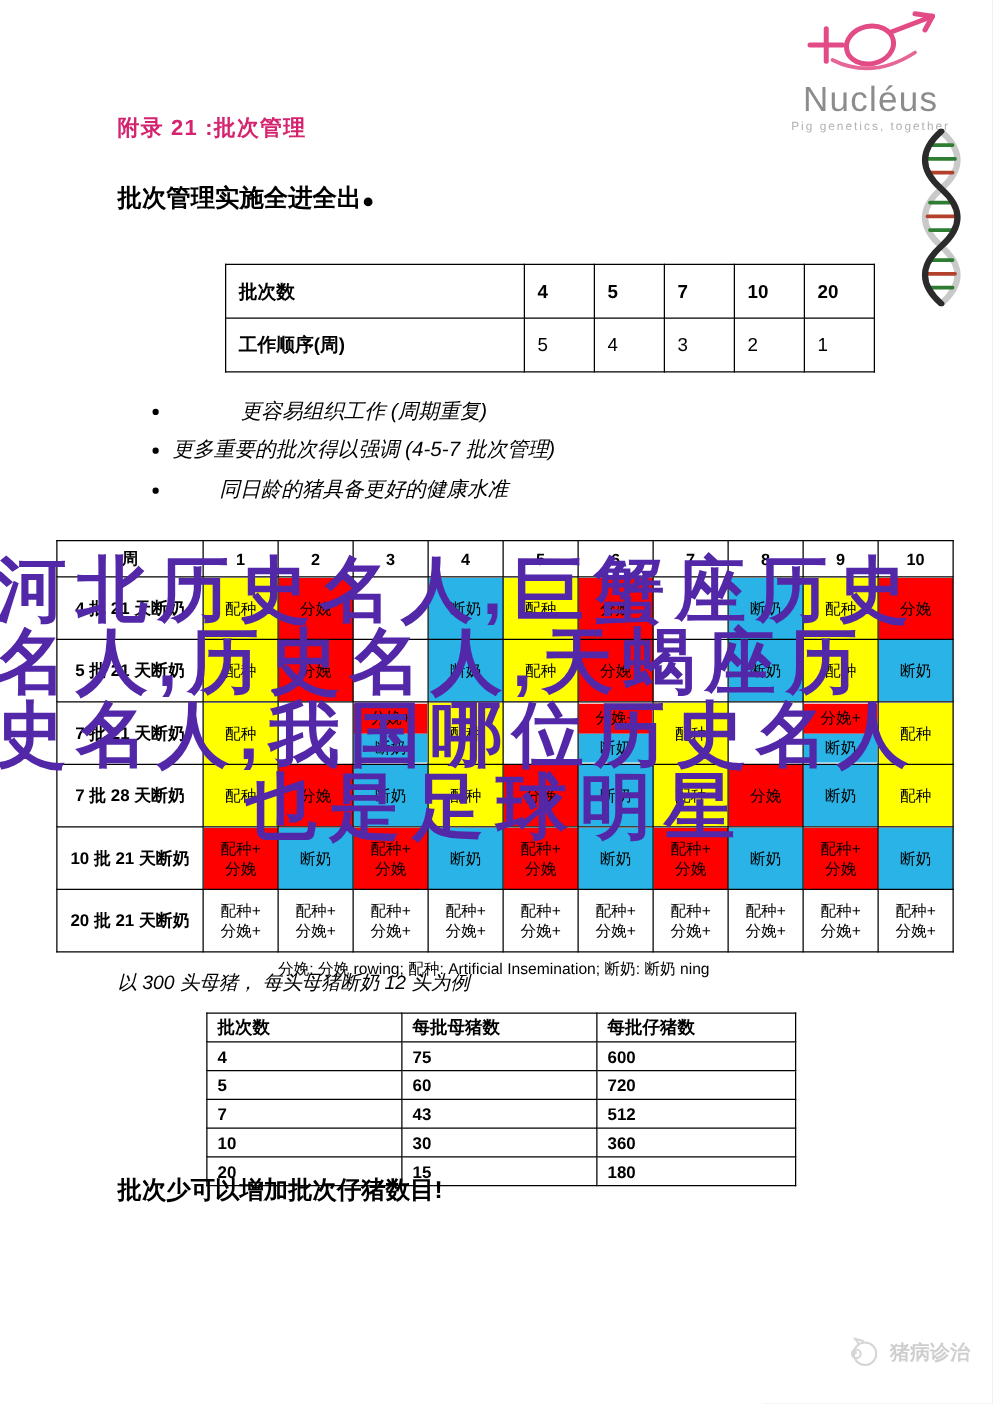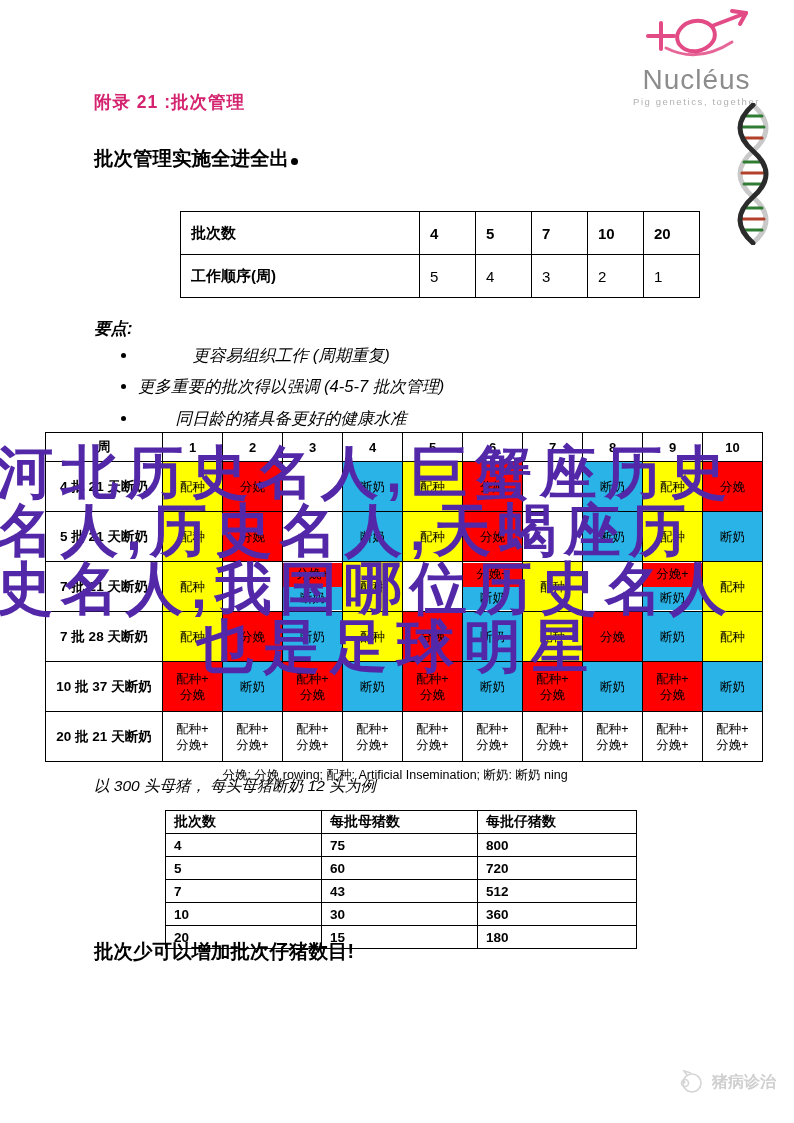--- a/index.html
+++ b/index.html
@@ -119,21 +119,20 @@
           <td class="val">5</td>
           <td class="val">4</td>
           <td class="val">3</td>
           <td class="val">2</td>
           <td class="val">1</td>
         </tr>
       </tbody>
     </table>
 
   <div class="keypoints">
-    <div class="kp-heading">要点:</div>
     <ul class="kp-list">
       <li>更容易组织工作 (周期重复)</li>
       <li>更多重要的批次得以强调 (4-5-7 批次管理)</li>
       <li>同日龄的猪具备更好的健康水准</li>
     </ul>
   </div>
 
   <div class="schedule-wrap">
     <table class="schedule">
         <tbody>
@@ -345,21 +344,21 @@
                 <div>断奶</div>
               </div>
             </td>
             <td class="wk" style="background: rgb(255, 255, 0);">
               <div class="cell-lines">
                 <div>配种</div>
               </div>
             </td>
           </tr>
           <tr>
-            <td class="rl">10 批 37 天断奶</td>
+            <td class="rl">10 批 21 天断奶</td>
             <td class="wk" style="background: rgb(255, 0, 0);">
               <div class="cell-lines">
                 <div>配种+</div>
                 <div>分娩</div>
               </div>
             </td>
             <td class="wk" style="background: rgb(41, 179, 230);">
               <div class="cell-lines">
                 <div>断奶</div>
               </div>
@@ -489,21 +488,21 @@
   <table class="pig-table">
       <tbody>
         <tr class="hdr">
           <td class="c0">批次数</td>
           <td class="c1">每批母猪数</td>
           <td class="c2">每批仔猪数</td>
         </tr>
         <tr>
           <td class="c0">4</td>
           <td class="c1">75</td>
-          <td class="c2">800</td>
+          <td class="c2">600</td>
         </tr>
         <tr>
           <td class="c0">5</td>
           <td class="c1">60</td>
           <td class="c2">720</td>
         </tr>
         <tr>
           <td class="c0">7</td>
           <td class="c1">43</td>
           <td class="c2">512</td>

